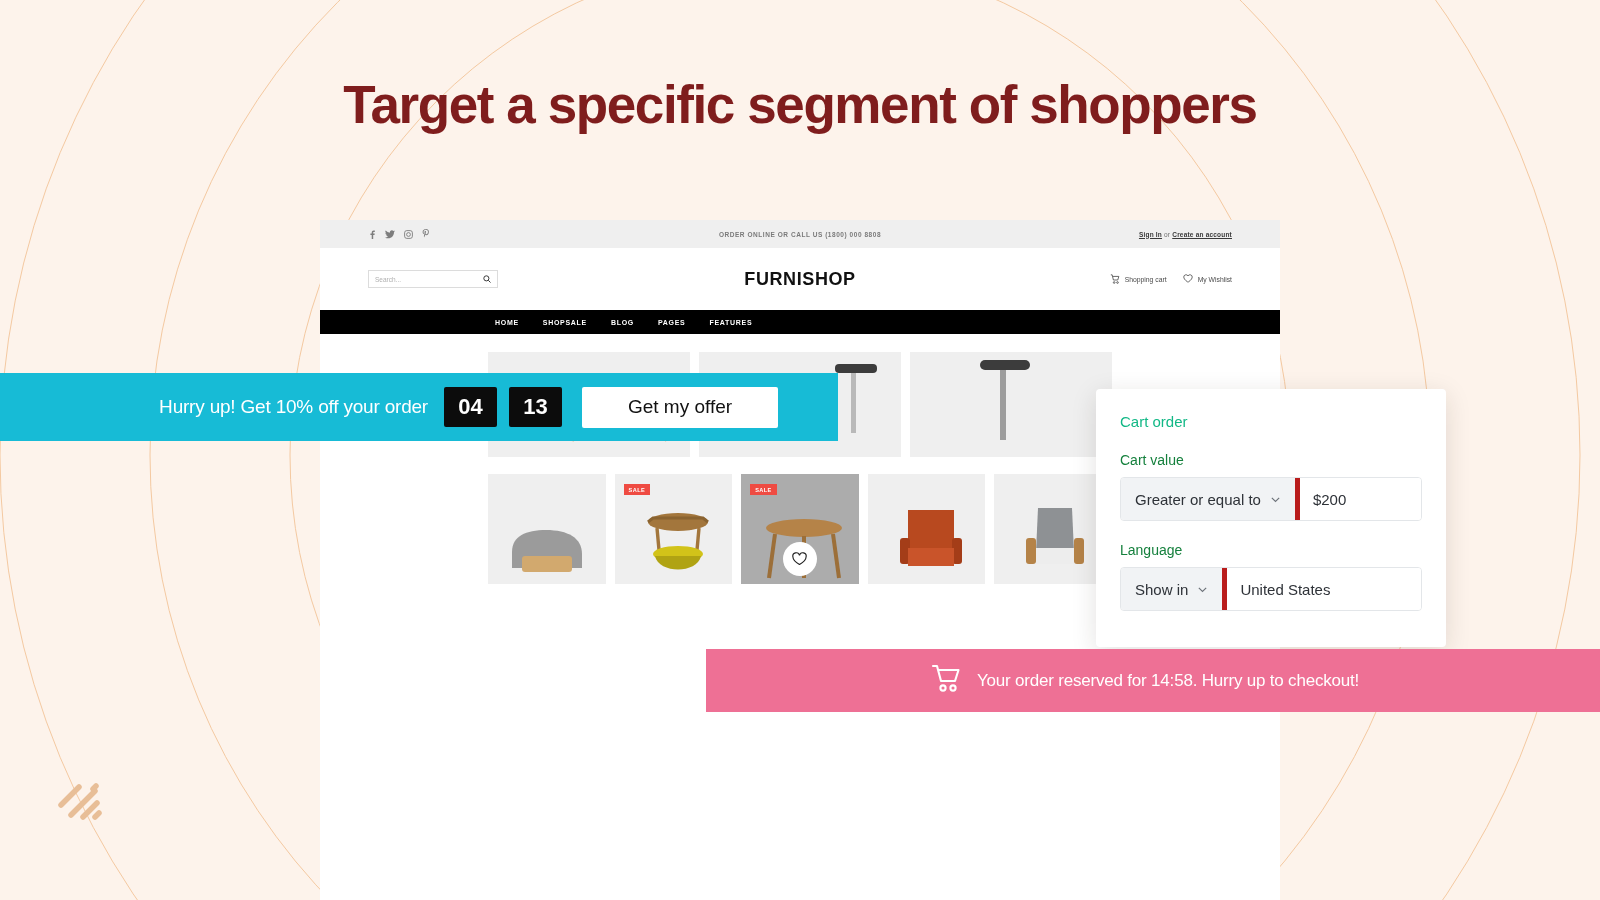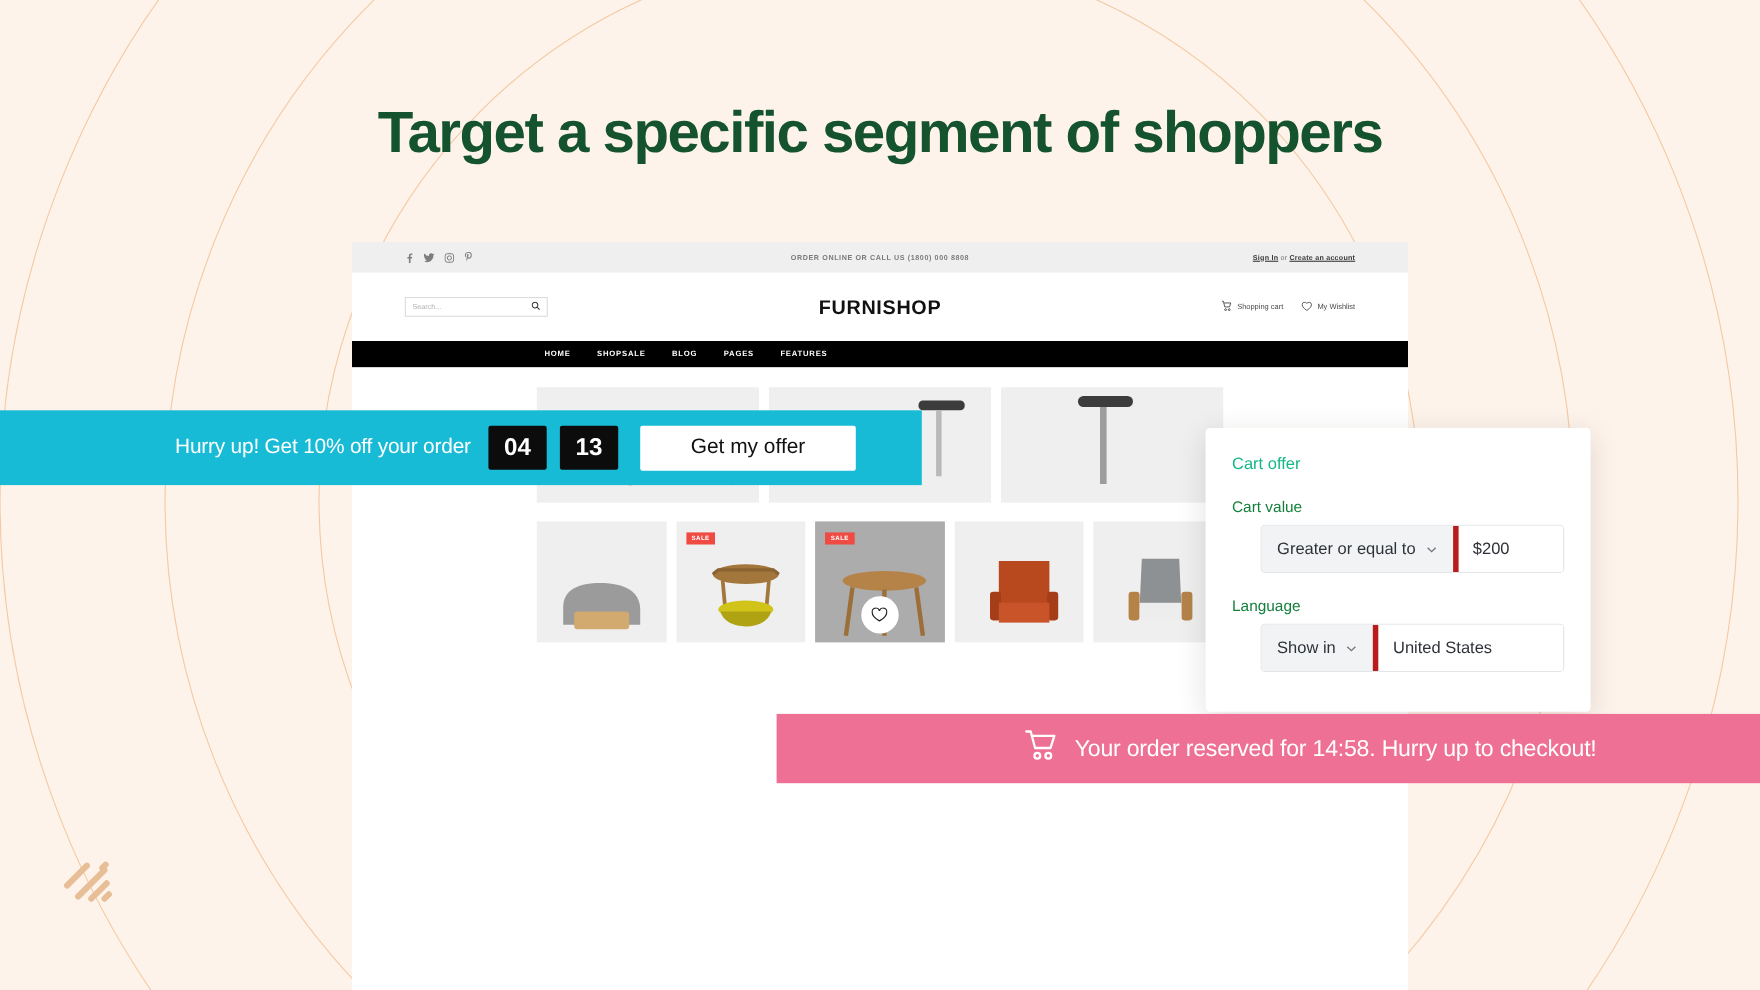--- a/index.html
+++ b/index.html
@@ -18,24 +18,24 @@
   }
 
   .brand-mark {
     position: absolute; left: 57px; top: 775px;
     width: 52px; height: 52px;
     overflow: hidden;
   }
 
   
   .headline {
-    position: absolute; left: 0; top: 92px; width: 1600px;
+    position: absolute; left: 0; top: 76px; width: 1600px;
     text-align: center;
     font-size: 53px; font-weight: 700; letter-spacing: -1.4px;
-    color: #14532d;
+    color: #7f1d1d;
     line-height: 1.1;
   }
 
   
   .site {
     position: absolute; left: 320px; top: 220px;
     width: 960px; height: 680px;
     background: #ffffff;
     overflow: hidden;
   }
@@ -171,42 +171,42 @@
     position: absolute; left: 1096px; top: 389px;
     width: 350px; height: 258px;
     background: #fff; border-radius: 4px;
     box-shadow: 0 6px 26px rgba(40,30,20,.13);
     padding: 24px;
   }
   .cp-title { color: #12B886; font-size: 15px; margin-bottom: 22px; }
   .cp-label { color: #15803d; font-size: 14px; margin-bottom: 9px; }
   .cp-row {
     display: flex; height: 44px; margin-bottom: 21px;
-    border: 1px solid #e3e6e9; border-radius: 4px; overflow: hidden; margin-left: 26px;
+    border: 1px solid #e3e6e9; border-radius: 4px; overflow: hidden;
   }
   .cp-select {
     background: #F1F3F5; display: flex; align-items: center; gap: 9px;
     padding: 0 14px; font-size: 15px; color: #2e3238; white-space: nowrap;
   }
   .cp-input {
     flex: 1; background: #fff; display: flex; align-items: center;
     padding: 0 13px; font-size: 15px; color: #2e3238;
     border-left: 5px solid #b91c1c;
   }
   .chev { width: 11px; height: 11px; flex: none; }
 
   
   .promo-pink {
     position: absolute; left: 706px; top: 649px; width: 894px; height: 63px;
     background: #EE7095;
     display: flex; align-items: center;
     padding-left: 225px; gap: 14px;
   }
   .promo-pink .txt {
-    color: #fff; font-size: 21px; letter-spacing: -.2px;
+    color: #fff; font-size: 17px; letter-spacing: -.2px;
   }
 </style>
 </head>
 <body>
 
 <svg class="bg-arcs" viewBox="0 0 1600 900" fill="none">
   <circle cx="790" cy="455" r="500" stroke="#F4C9A1" stroke-width="1"></circle>
   <circle cx="790" cy="455" r="640" stroke="#F4C9A1" stroke-width="1"></circle>
   <circle cx="790" cy="455" r="790" stroke="#F4C9A1" stroke-width="1"></circle>
   <circle cx="790" cy="455" r="930" stroke="#F4C9A1" stroke-width="1"></circle>
@@ -381,21 +381,21 @@
 </div>
 
 <div class="promo-cyan">
   <div class="msg">Hurry up! Get 10% off your order</div>
   <div class="cd-box">04</div>
   <div class="cd-box">13</div>
   <button class="offer-btn">Get my offer</button>
 </div>
 
 <div class="cart-panel">
-  <div class="cp-title">Cart offer</div>
+  <div class="cp-title">Cart order</div>
 
   <div class="cp-label">Cart value</div>
   <div class="cp-row">
     <div class="cp-select">
       <span>Greater or equal to</span>
       <svg class="chev" viewBox="0 0 12 12" fill="none" stroke="#70757c" stroke-width="1.3">
           <path d="M2 4.3 6 8.2 10 4.3"></path>
         </svg>
     </div>
     <div class="cp-input">$200</div>

